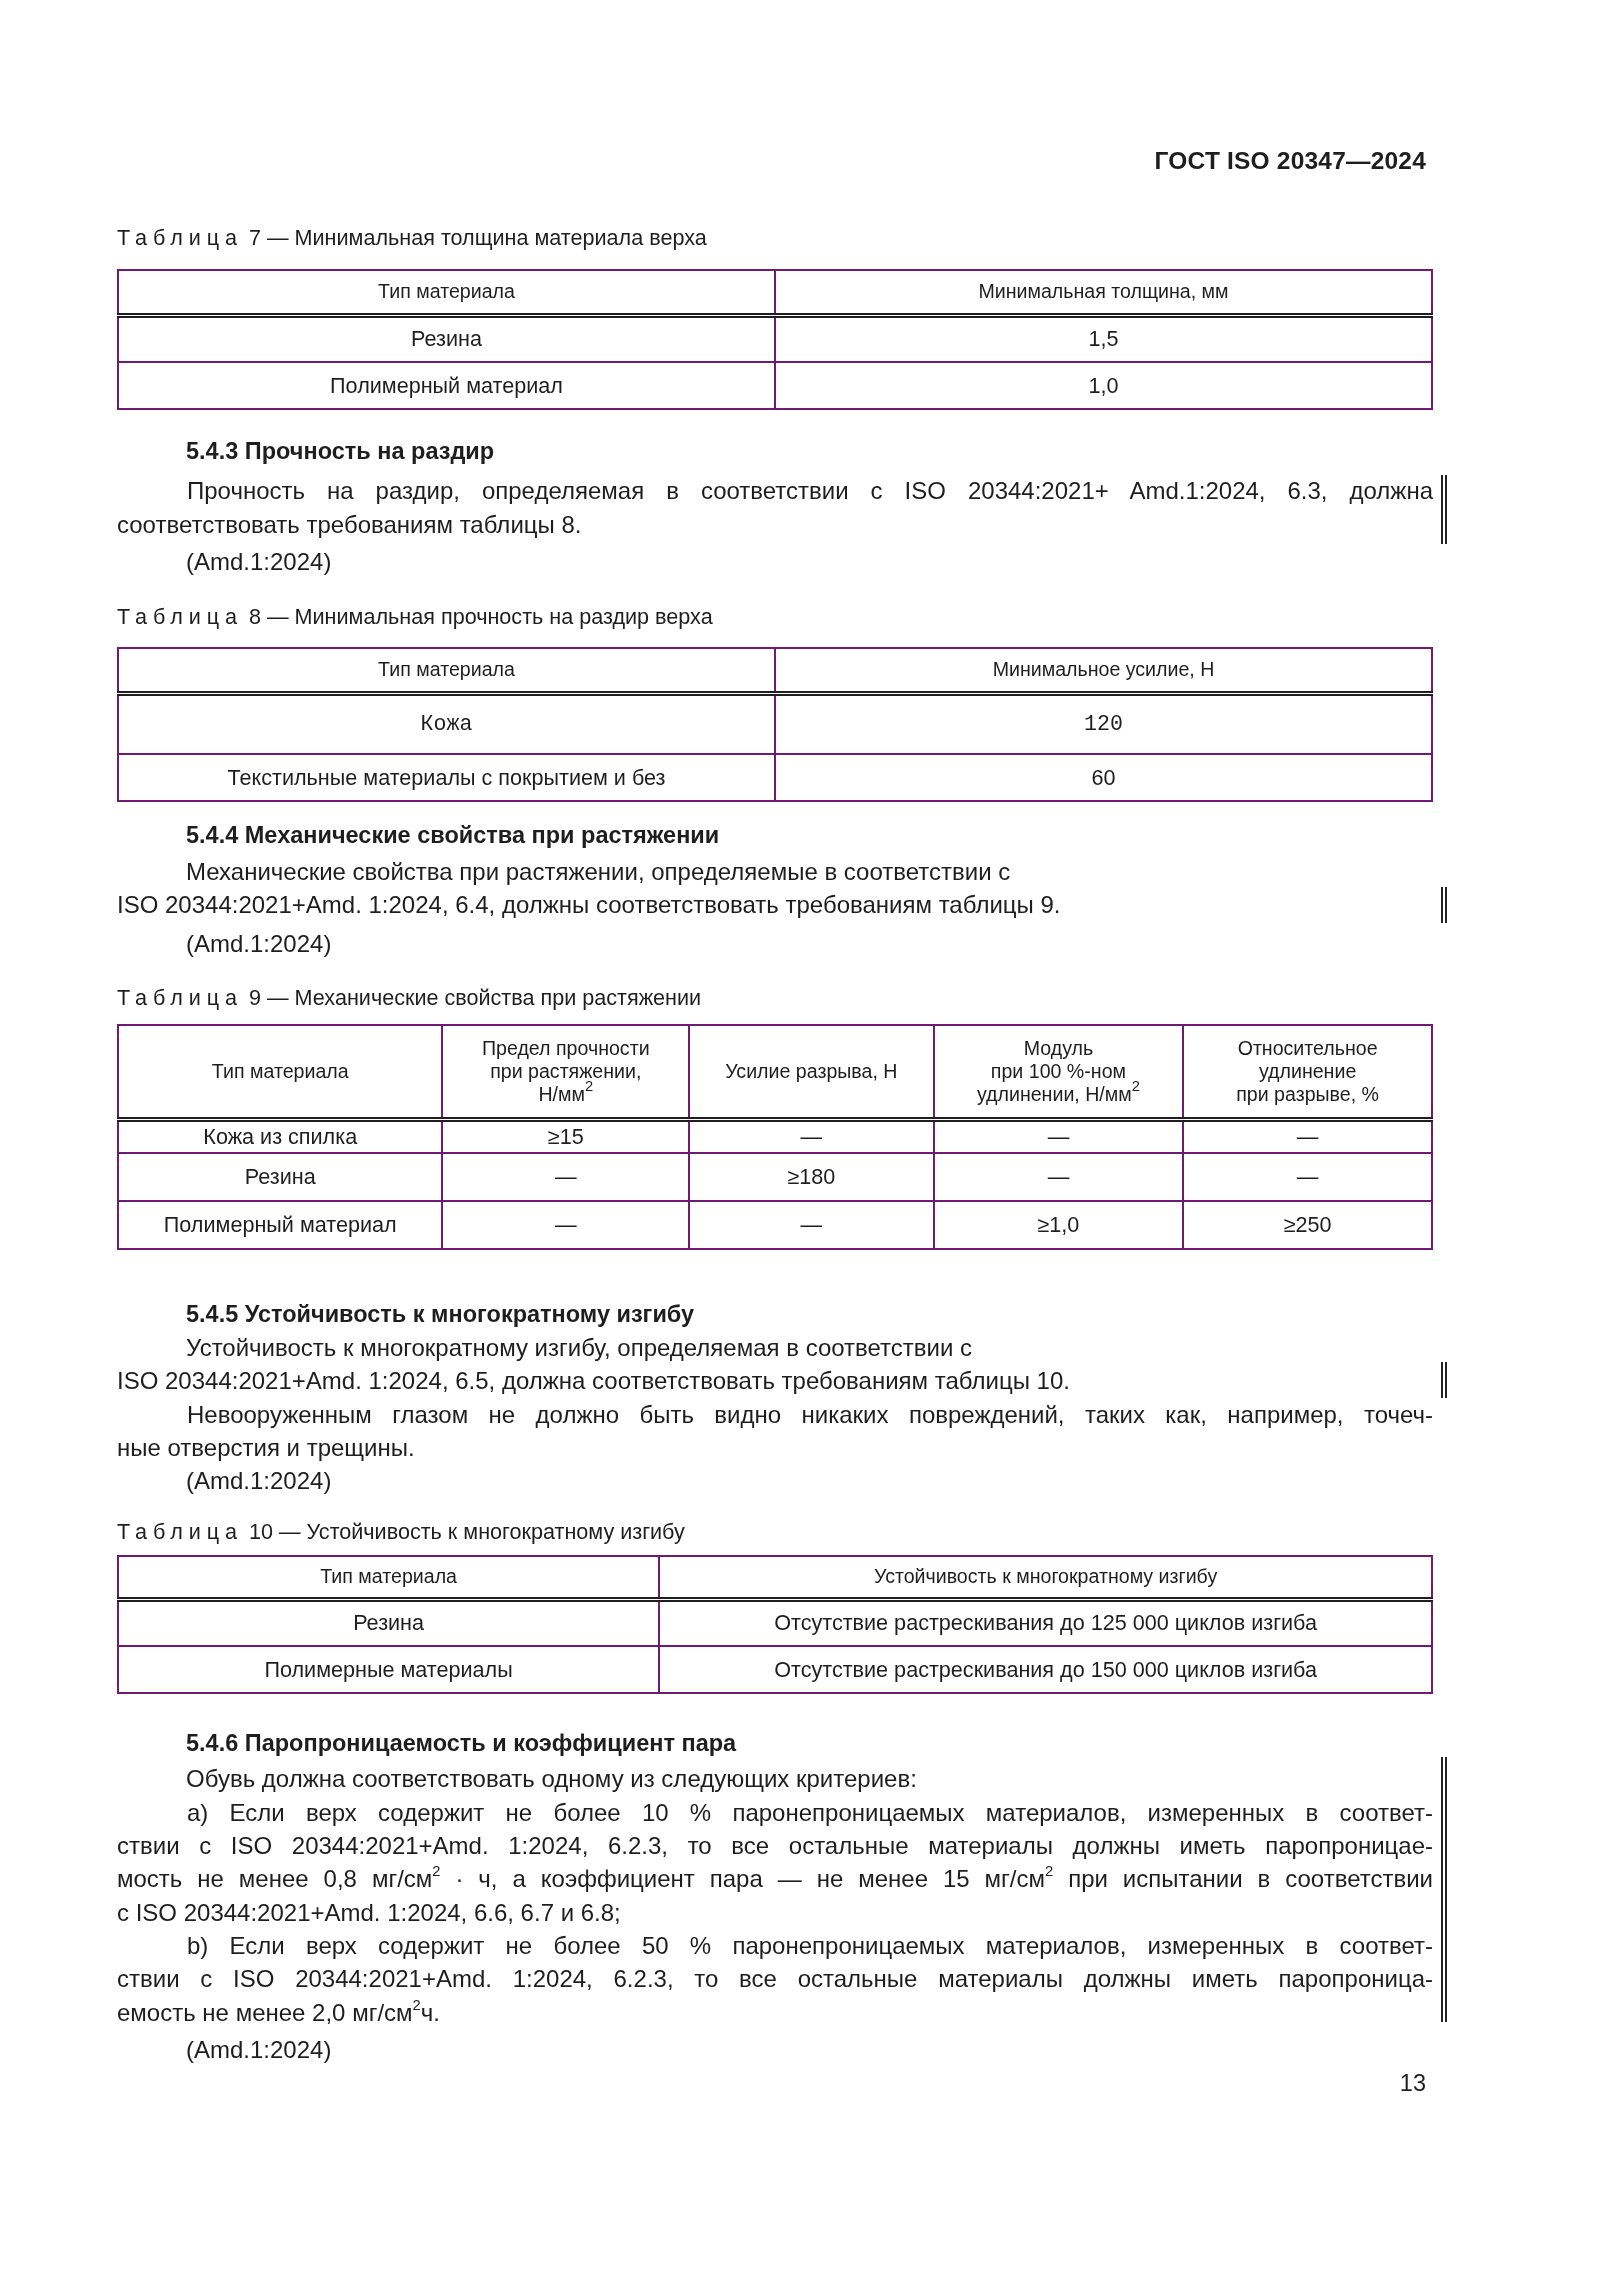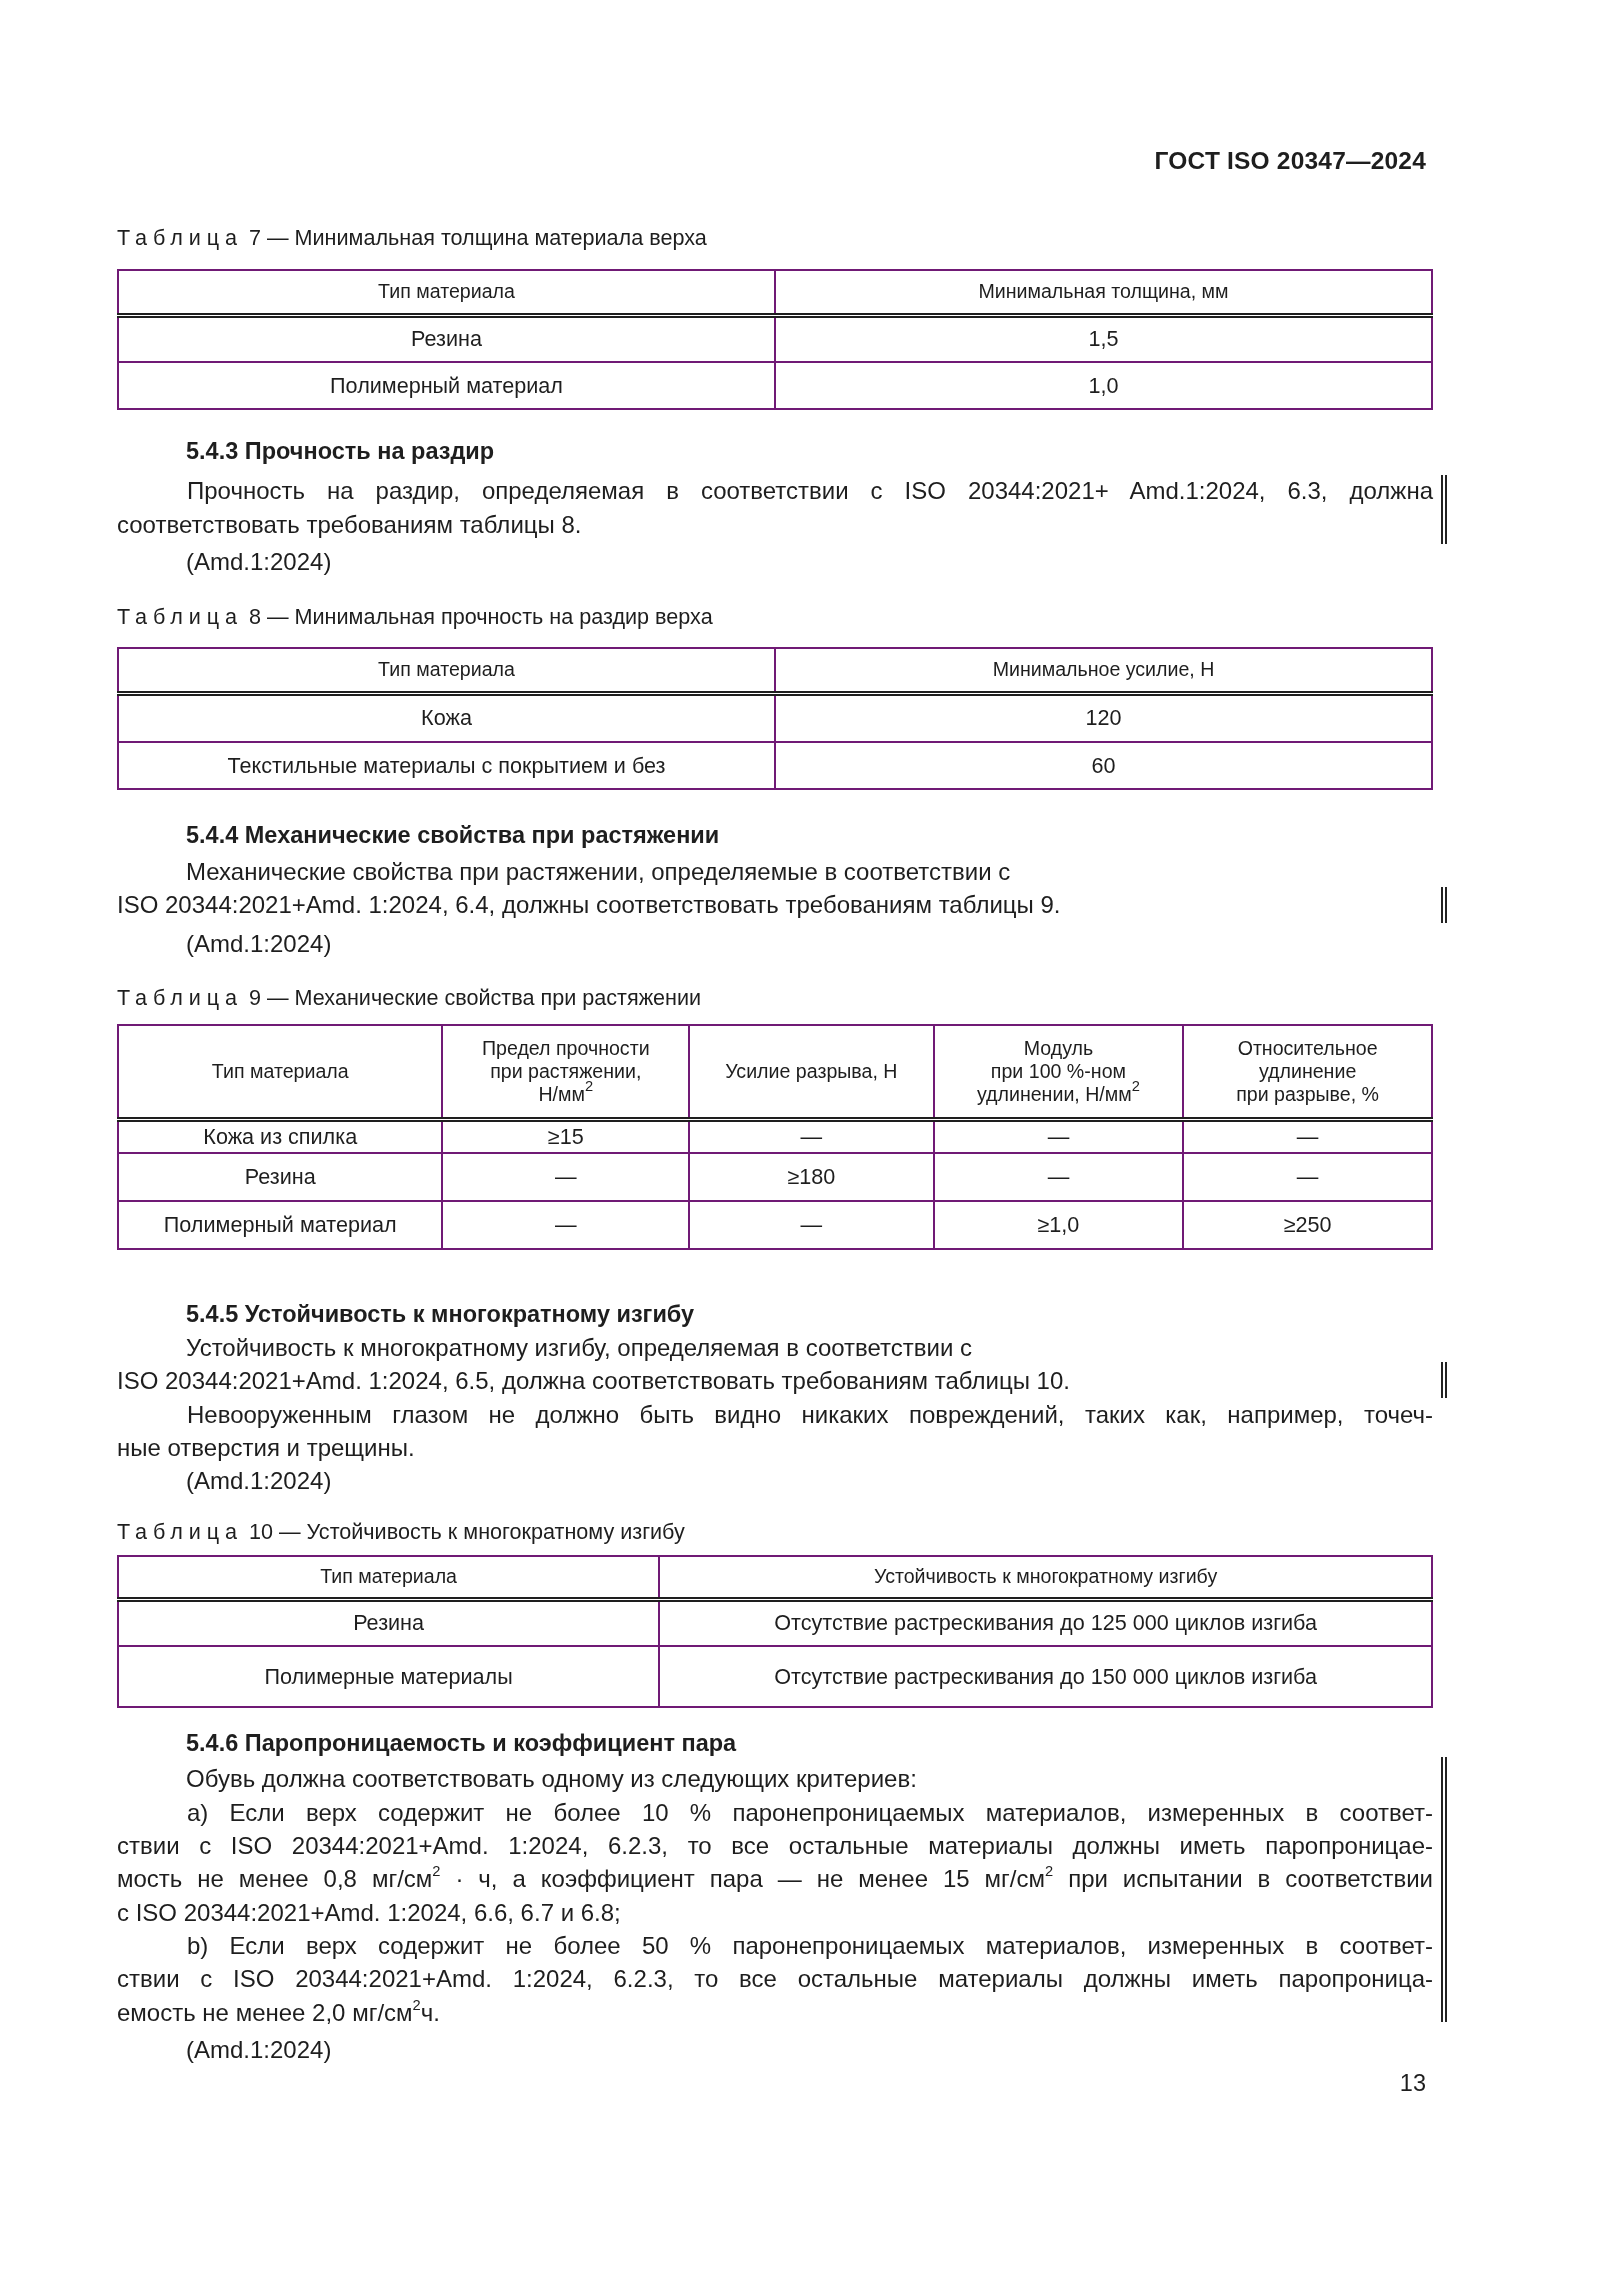--- a/index.html
+++ b/index.html
@@ -71,21 +71,21 @@
       <col style="width:50%">
       <col style="width:50%">
     </colgroup>
   <thead>
     <tr style="height:45px;">
       <th>Тип материала</th>
       <th>Минимальное усилие, Н</th>
     </tr>
   </thead>
   <tbody>
-    <tr style="height:49px;">
+    <tr style="height:61px;font-family:Liberation Mono, monospace;">
       <td>Кожа</td>
       <td>120</td>
     </tr>
     <tr style="height:47px;">
       <td>Текстильные материалы с покрытием и без</td>
       <td>60</td>
     </tr>
   </tbody>
 </table>
 
@@ -174,21 +174,21 @@
     <tr style="height:43px;">
       <th>Тип материала</th>
       <th>Устойчивость к многократному изгибу</th>
     </tr>
   </thead>
   <tbody>
     <tr style="height:47px;">
       <td>Резина</td>
       <td>Отсутствие растрескивания до 125 000 циклов изгиба</td>
     </tr>
-    <tr style="height:61px;">
+    <tr style="height:47px;">
       <td>Полимерные материалы</td>
       <td>Отсутствие растрескивания до 150 000 циклов изгиба</td>
     </tr>
   </tbody>
 </table>
 
 <div class="abs h" style="top:1730px;">5.4.6 Паропроницаемость и коэффициент пара</div>
 <div class="abs p ind" style="top:1762px;">Обувь должна соответствовать одному из следующих критериев:</div>
 <div class="abs p just ind" style="top:1796px;">a) Если верх содержит не более 10 % паронепроницаемых материалов, измеренных в соответ-</div>
 <div class="abs p just" style="top:1829px;">ствии с ISO 20344:2021+Amd. 1:2024, 6.2.3, то все остальные материалы должны иметь паропроницае-</div>

